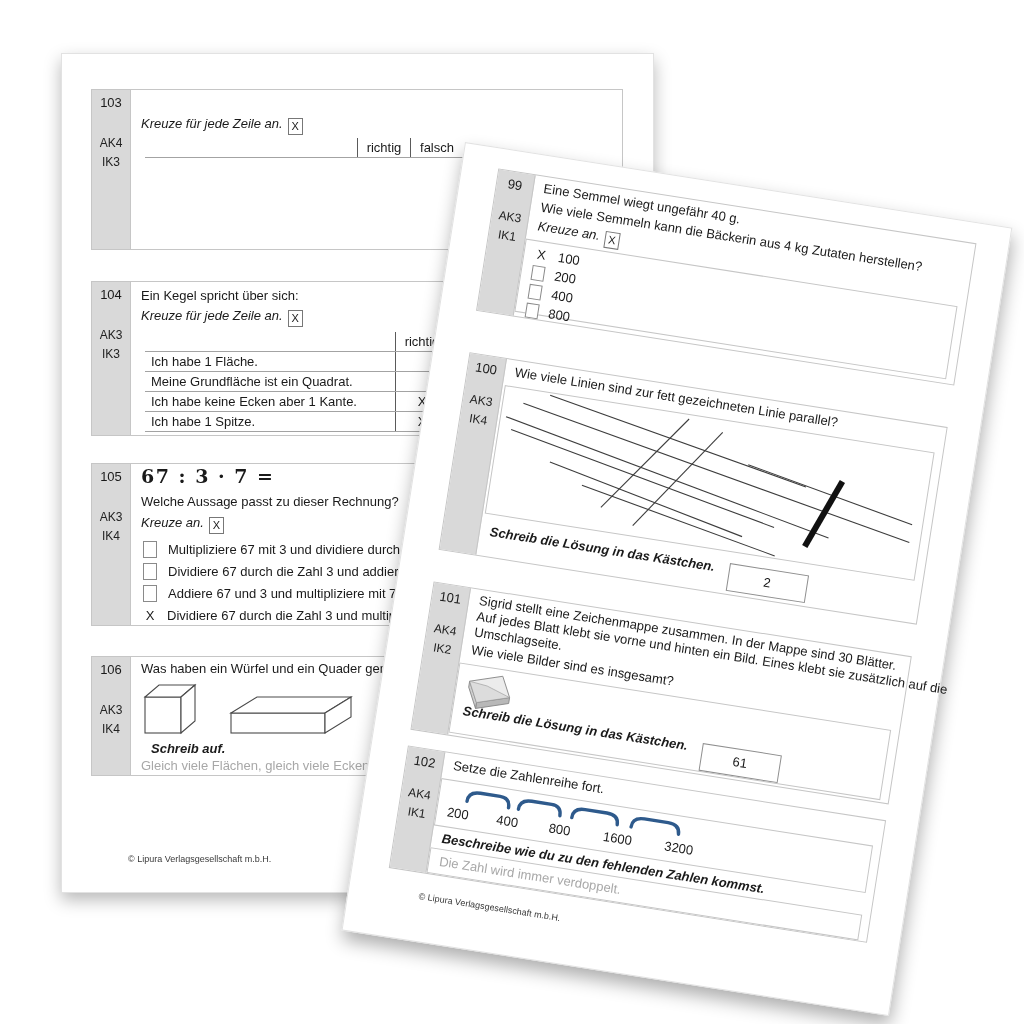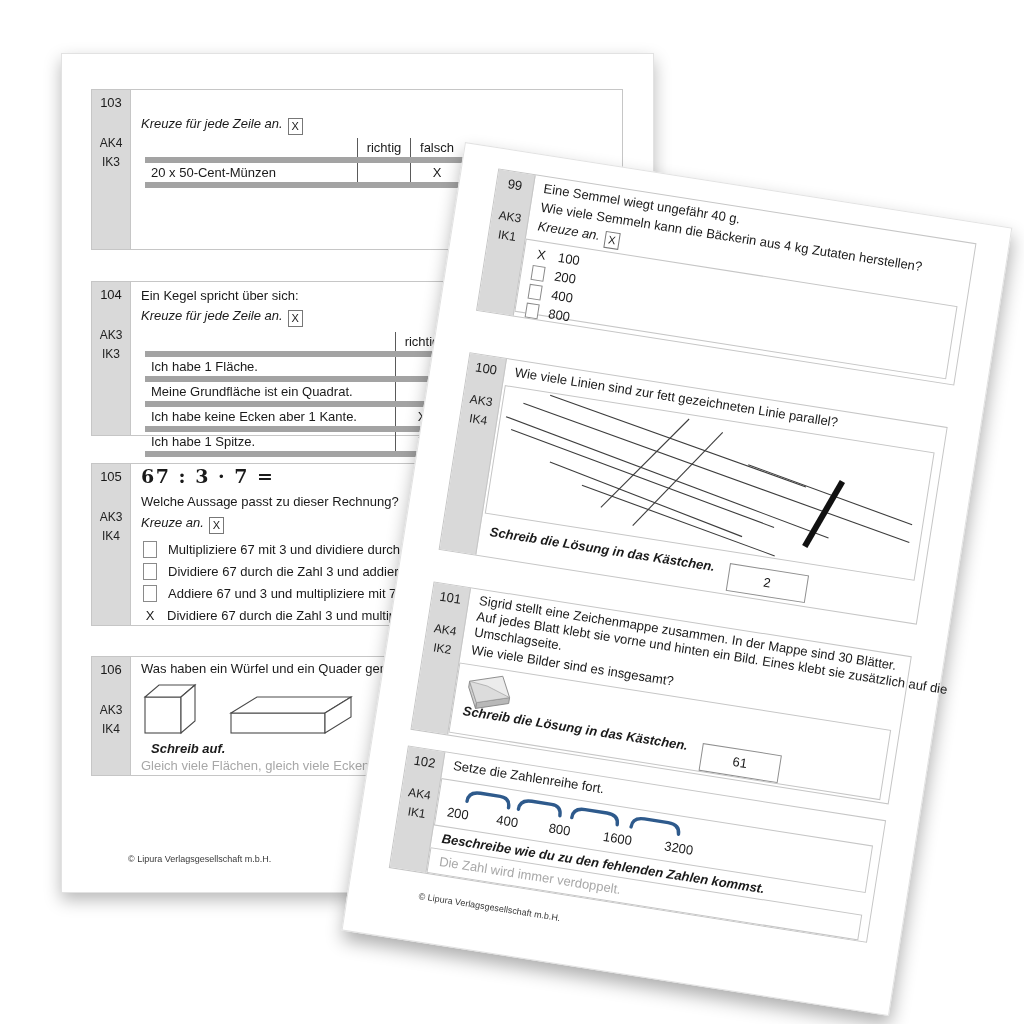--- a/index.html
+++ b/index.html
@@ -44,21 +44,21 @@
   }
   .checkbox {
     display:inline-block; width:12px; height:15px; border:1px solid #8a8a8a;
     margin-right:11px; flex:none; background:#fff;
   }
   .checkbox.small { width:11px; height:13px; margin-right:10px; }
   .xpre { display:inline-block; width:14px; margin-right:10px; text-align:center; flex:none; }
   .opt { display:flex; align-items:center; height:22px; font-size:13px; white-space:nowrap; }
   .opt18 { height:19px; }
   table.tf { border-collapse:collapse; font-size:13px; }
-  table.tf td { border-bottom:6px solid #a3a3a3; height:19px; padding:0 6px; }
+  table.tf td { border-bottom:1px solid #a3a3a3; height:19px; padding:0 6px; }
   table.tf td.c { border-left:1px solid #5a5a5a; text-align:center; width:52px; padding:0; }
   .area { position:absolute; border:1px solid #c6c6c6; background:#fff; }
   .ansbox {
     display:inline-block; width:78px; height:26px; border:1px solid #8f8f8f;
     background:#fff; text-align:center; line-height:26px; font-size:13px;
     margin-left:14px; vertical-align:middle;
   }
   .eq {
     font-family:"DejaVu Serif", serif; font-weight:700; font-size:19px;
     letter-spacing:1.5px;
@@ -83,25 +83,20 @@
     <div class="qcontent">
       <div class="abs" style="left:10px; top:26px;">
         <span class="it">Kreuze für jede Zeile an.</span><span class="boxx">X</span>
       </div>
       <table class="tf abs" style="left:14px; top:48px;">
         <tbody>
             <tr>
           <td style="width:200px;"></td>
           <td class="c">richtig</td>
           <td class="c">falsch</td>
-        </tr>
-        <tr>
-          <td>20 x 50-Cent-Münzen</td>
-          <td class="c"></td>
-          <td class="c">X</td>
         </tr>
       </tbody>
         </table>
     </div>
   </div>
 
   <div class="qbox" style="left:29px; top:227px; width:530px; height:153px;">
     <div class="numcol">
       <div>104</div>
       <div class="codes">

